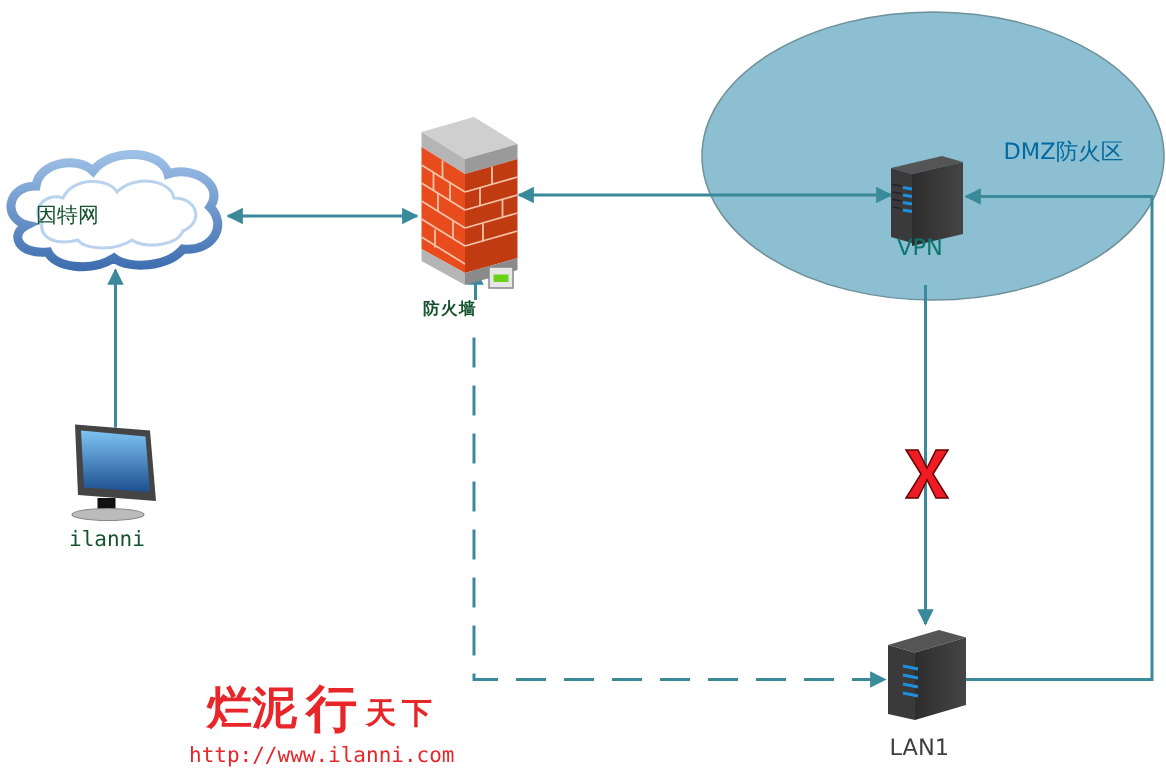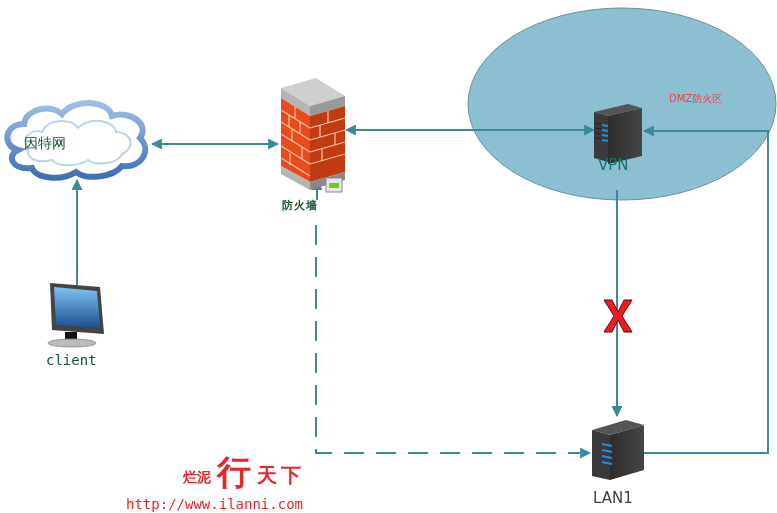--- a/index.html
+++ b/index.html
@@ -3,26 +3,26 @@
 <meta charset="utf-8">
 <style>
   html, body { margin: 0; padding: 0; background: #ffffff; }
   body { width: 777px; height: 513px; position: relative; overflow: hidden;
          font-family: "DejaVu Sans", sans-serif; }
   #diagram { position: absolute; left: 0; top: 0; }
   .lbl { position: absolute; white-space: nowrap; color: #14532d; }
   .lbl-cloud { left: 24px; top: 135px; font-size: 14px; }
   .lbl-fw { left: 282px; top: 198px; font-size: 11px; font-weight: bold; letter-spacing: 1px; }
   .lbl-vpn { left: 598px; top: 156px; font-size: 15px; color: #0f766e; }
-  .lbl-dmz { left: 669px; top: 92px; font-size: 10px; color: #ef4444; }
+  .lbl-dmz { left: 669px; top: 92px; font-size: 15px; color: #0369a1; }
   .lbl-client { left: 46px; top: 352px; font-size: 14px; font-family: "DejaVu Sans Mono", monospace; }
   .lbl-lan { left: 593px; top: 489px; font-size: 15px; color: #404040; }
   .wm-cn { position: absolute; left: 138px; top: 448px; font-family: "DejaVu Serif", serif;
            color: #e8262a; font-weight: bold; white-space: nowrap; }
-  .wm-cn .c1 { font-size: 14px; margin-left: 45px; }
+  .wm-cn .c1 { font-size: 30px; }
   .wm-cn .c2 { font-size: 34px; position: relative; top: 2px; margin: 0 6px; }
   .wm-cn .c3 { font-size: 20px; letter-spacing: 4px; text-align: center; }
   .wm-url { position: absolute; left: 126px; top: 496px; font-family: "DejaVu Sans Mono", monospace;
             color: #e8262a; font-size: 14px; white-space: nowrap; }
 </style>
 </head>
 <body>
 
 <svg id="diagram" width="777" height="513" viewBox="0 0 777 513" xmlns="http://www.w3.org/2000/svg">
   <defs>
@@ -130,19 +130,19 @@
     <polygon points="54,287 97,291 100,328 56,325" fill="url(#screenG)"></polygon>
     <rect x="65" y="332" width="12" height="10" fill="#111"></rect>
     <ellipse cx="72" cy="343" rx="24" ry="4" fill="#bbb" stroke="#888" stroke-width="0.8"></ellipse>
   </g>
 </svg>
 
 <span class="lbl lbl-cloud">因特网</span>
 <span class="lbl lbl-fw">防火墙</span>
 <span class="lbl lbl-vpn">VPN</span>
 <span class="lbl lbl-dmz">DMZ防火区</span>
-<span class="lbl lbl-client">client</span>
+<span class="lbl lbl-client">ilanni</span>
 <span class="lbl lbl-lan">LAN1</span>
 
 <div class="wm-cn">
   <span class="c1">烂泥</span><span class="c2">行</span><span class="c3">天下</span>
 </div>
 <div class="wm-url">http://www.ilanni.com</div>
 
 </body></html>

